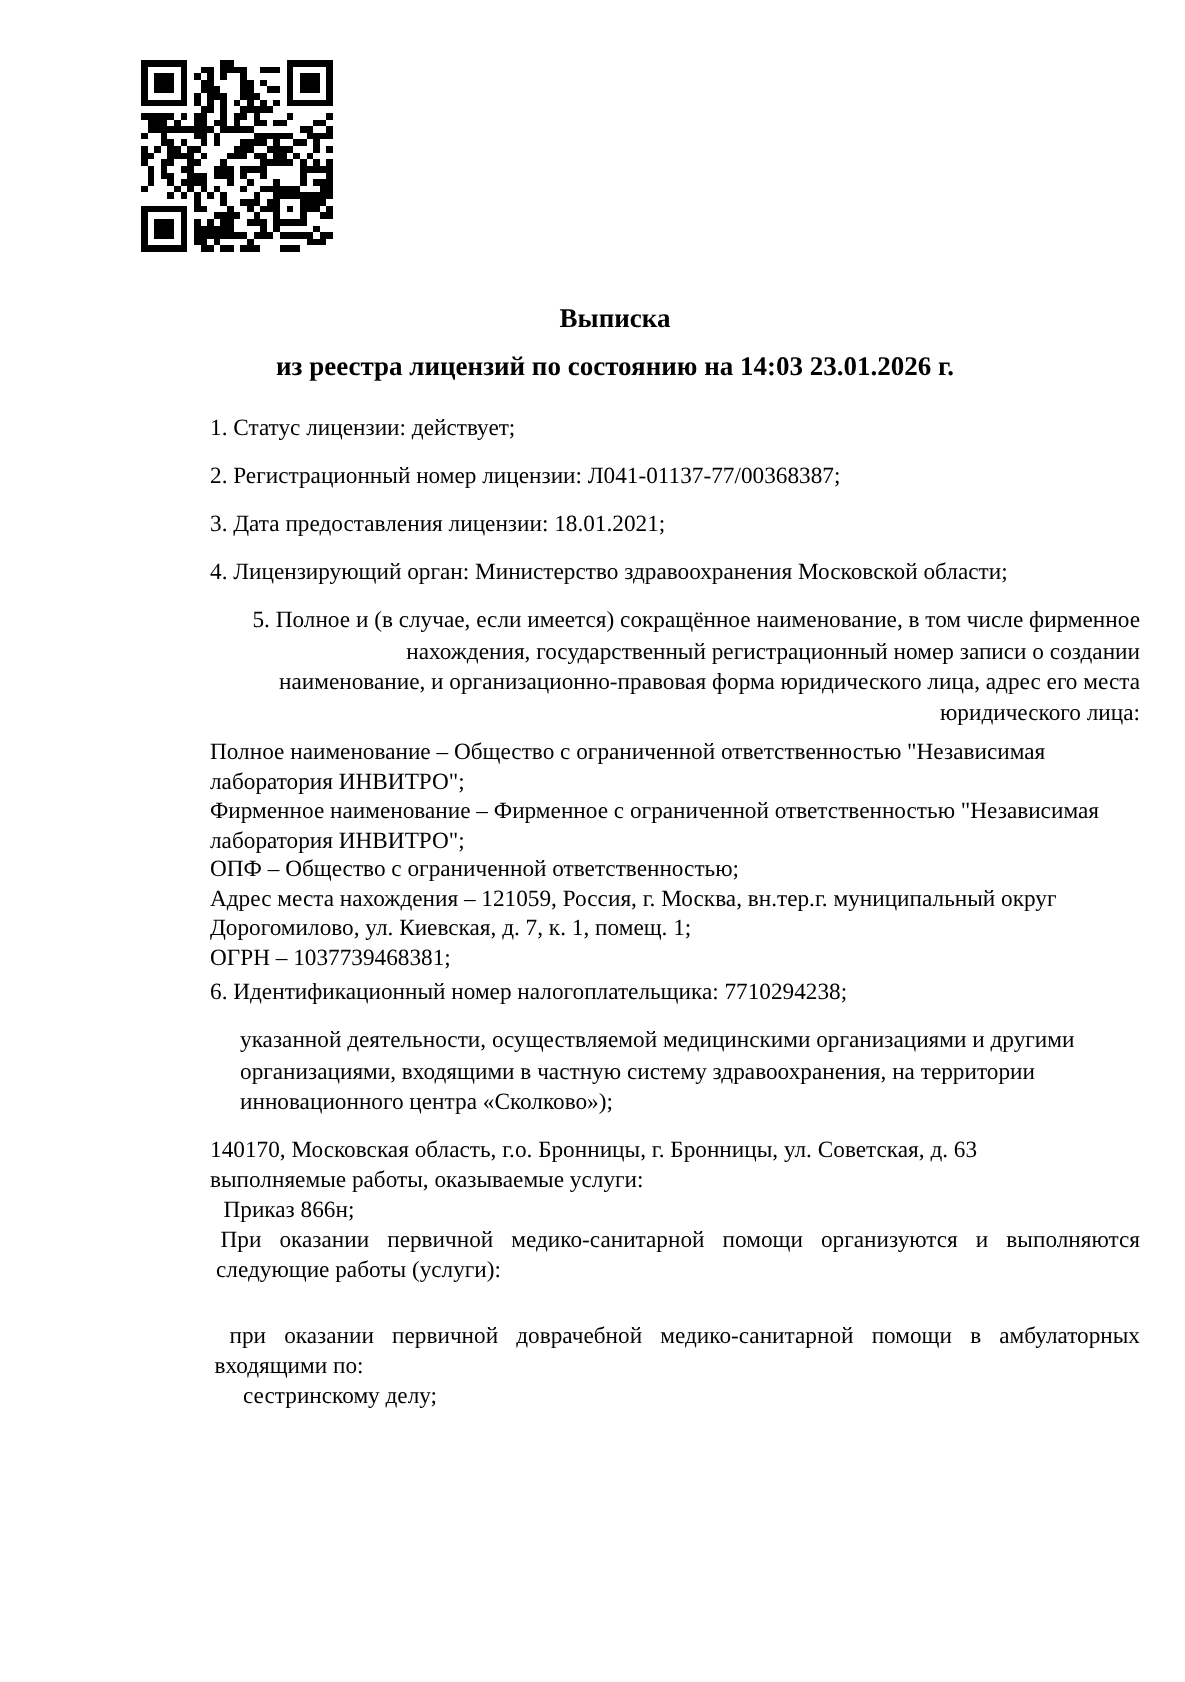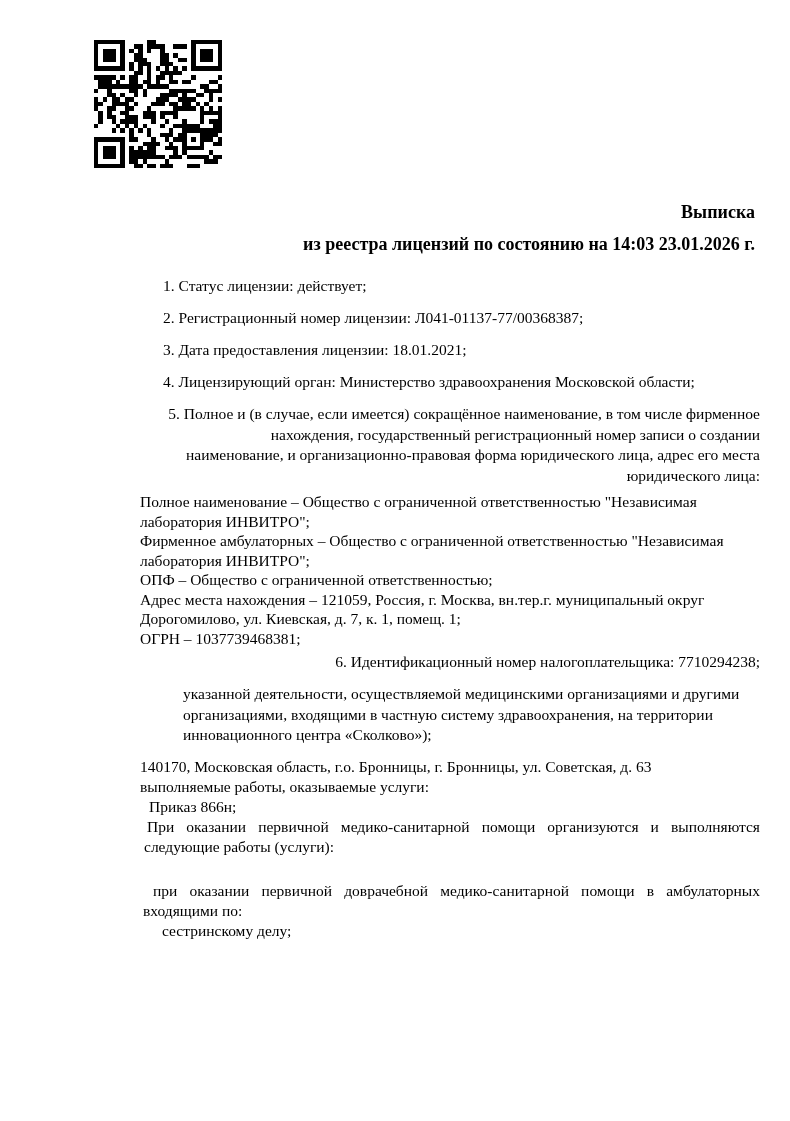--- a/index.html
+++ b/index.html
@@ -12,36 +12,36 @@
     overflow:hidden;
   }
   .qr{
     position:absolute;left:93px;top:40px;
     width:130px;height:128px;
     shape-rendering:crispEdges;
   }
   .qr rect{fill:#000;}
   .header{
     position:absolute;left:65px;top:200px;width:690px;
-    text-align:right;font-weight:bold;font-size:18px;
+    text-align:center;font-weight:bold;font-size:18px;
   }
   .title{line-height:24px;}
   .subtitle{line-height:24px;margin-top:8px;}
   .body{
     position:absolute;left:140px;top:276px;width:620px;
     font-size:15.5px;
   }
   .ln{white-space:nowrap;}
-  .num{line-height:20.5px;margin-left:23px;}
+  .num{line-height:20.5px;}
   .pla{line-height:19.5px;}
   .plb{line-height:20px;}
   .sec-items14 .ln{margin-bottom:11.5px;}
   .sec-item5{margin-bottom:6px;text-align:right;}
   .sec-blockA{margin-bottom:4px;}
-  .sec-item6{margin-bottom:11.5px;text-align:right;}
+  .sec-item6{margin-bottom:11.5px;}
   .sec-item7{margin-bottom:11.5px;}
   .sec-item8{margin-bottom:3px;}
   .c{padding-left:20px;}      
   .i3{padding-left:3px;}
   .i4{padding-left:4px;}
   .i7{padding-left:7px;}
   .i9{padding-left:9px;}
   .i13{padding-left:13px;margin-top:24px;}
   .i22{padding-left:22px;}
   .jst{white-space:normal;text-align:justify;text-align-last:justify;}
@@ -498,21 +498,21 @@
     <div class="sec-item5">
       <div class="ln num">5. Полное и (в случае, если имеется) сокращённое наименование, в том числе фирменное</div>
       <div class="ln num c">нахождения, государственный регистрационный номер записи о создании</div>
       <div class="ln num c">наименование, и организационно-правовая форма юридического лица, адрес его места</div>
       <div class="ln num c">юридического лица:</div>
     </div>
 
     <div class="sec-blockA">
       <div class="ln pla">Полное наименование – Общество с ограниченной ответственностью "Независимая</div>
       <div class="ln pla">лаборатория ИНВИТРО";</div>
-      <div class="ln pla">Фирменное амбулаторных – Общество с ограниченной ответственностью "Независимая</div>
+      <div class="ln pla">Фирменное наименование – Фирменное с ограниченной ответственностью "Независимая</div>
       <div class="ln pla">лаборатория ИНВИТРО";</div>
       <div class="ln pla">ОПФ – Общество с ограниченной ответственностью;</div>
       <div class="ln pla">Адрес места нахождения – 121059, Россия, г. Москва, вн.тер.г. муниципальный округ</div>
       <div class="ln pla">Дорогомилово, ул. Киевская, д. 7, к. 1, помещ. 1;</div>
       <div class="ln pla">ОГРН – 1037739468381;</div>
     </div>
 
     <div class="sec-item6">
       <div class="ln num">6. Идентификационный номер налогоплательщика: 7710294238;</div>
     </div>

